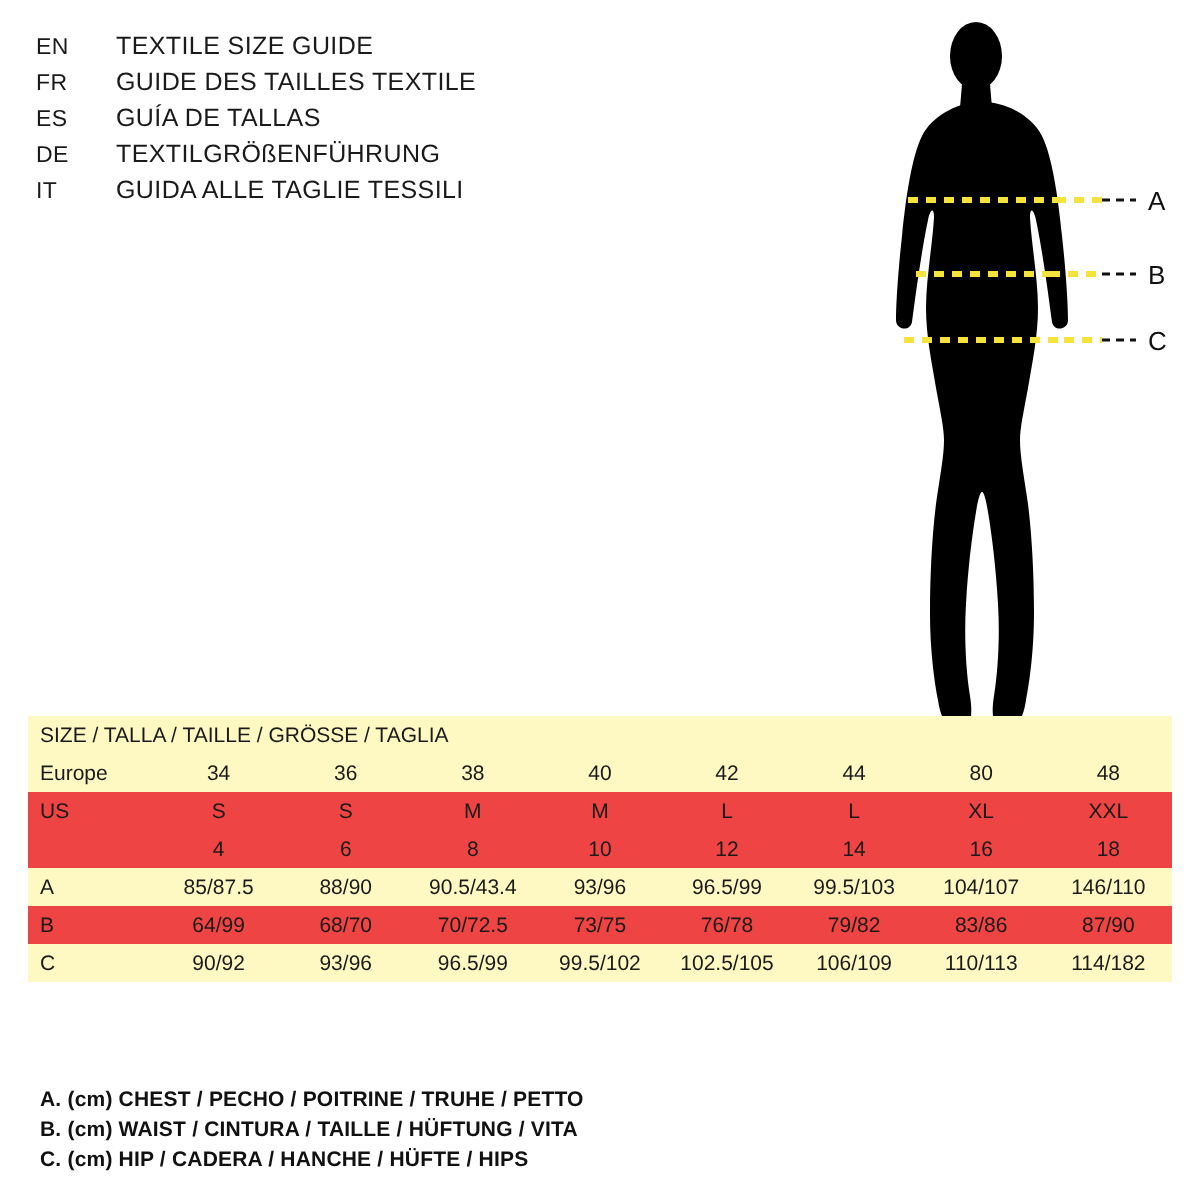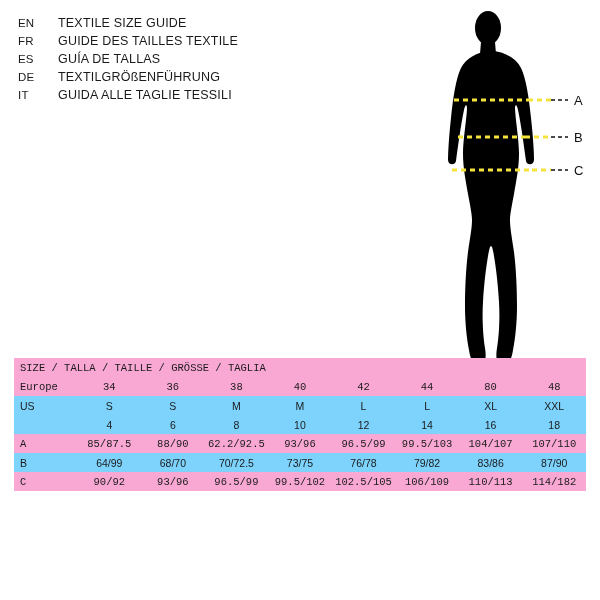--- a/index.html
+++ b/index.html
@@ -76,25 +76,24 @@
     width: 572px;
     table-layout: fixed;
     font-size: 10.5px;
   }
   table.size-table td {
     padding: 2px 3px;
     height: 15px;
     vertical-align: middle;
   }
   .row-grey td {
-    background: #f9a8d4;
-    font-family: Liberation Mono, monospace;
+    background: #fef9c3;
   }
   .row-white td {
-    background: #7dd3fc;
+    background: #ef4444;
   }
   .col-label {
     width: 78px;
     text-align: left;
     padding-left: 6px !important;
   }
   .cell {
     text-align: center;
   }
   .subhead td {
@@ -254,26 +253,26 @@
           <td class="cell">14</td>
           <td class="cell">16</td>
           <td class="cell">18</td>
         </tr>
 
 
         <tr class="row-grey">
           <td class="col-label">A</td>
           <td class="cell">85/87.5</td>
           <td class="cell">88/90</td>
-          <td class="cell">62.2/92.5</td>
+          <td class="cell">90.5/43.4</td>
           <td class="cell">93/96</td>
           <td class="cell">96.5/99</td>
           <td class="cell">99.5/103</td>
           <td class="cell">104/107</td>
-          <td class="cell">107/110</td>
+          <td class="cell">146/110</td>
         </tr>
 
         <tr class="row-white">
           <td class="col-label">B</td>
           <td class="cell">64/99</td>
           <td class="cell">68/70</td>
           <td class="cell">70/72.5</td>
           <td class="cell">73/75</td>
           <td class="cell">76/78</td>
           <td class="cell">79/82</td>
@@ -289,14 +288,19 @@
           <td class="cell">99.5/102</td>
           <td class="cell">102.5/105</td>
           <td class="cell">106/109</td>
           <td class="cell">110/113</td>
           <td class="cell">114/182</td>
         </tr>
       </tbody>
     </table>
   </div>
 
+  <div class="notes">
+    <div class="note">A. (cm) CHEST / PECHO / POITRINE / TRUHE / PETTO</div>
+    <div class="note">B. (cm) WAIST / CINTURA / TAILLE / HÜFTUNG / VITA</div>
+    <div class="note">C. (cm) HIP / CADERA / HANCHE / HÜFTE / HIPS</div>
+  </div>
 
 </div>
 
 </body></html>

